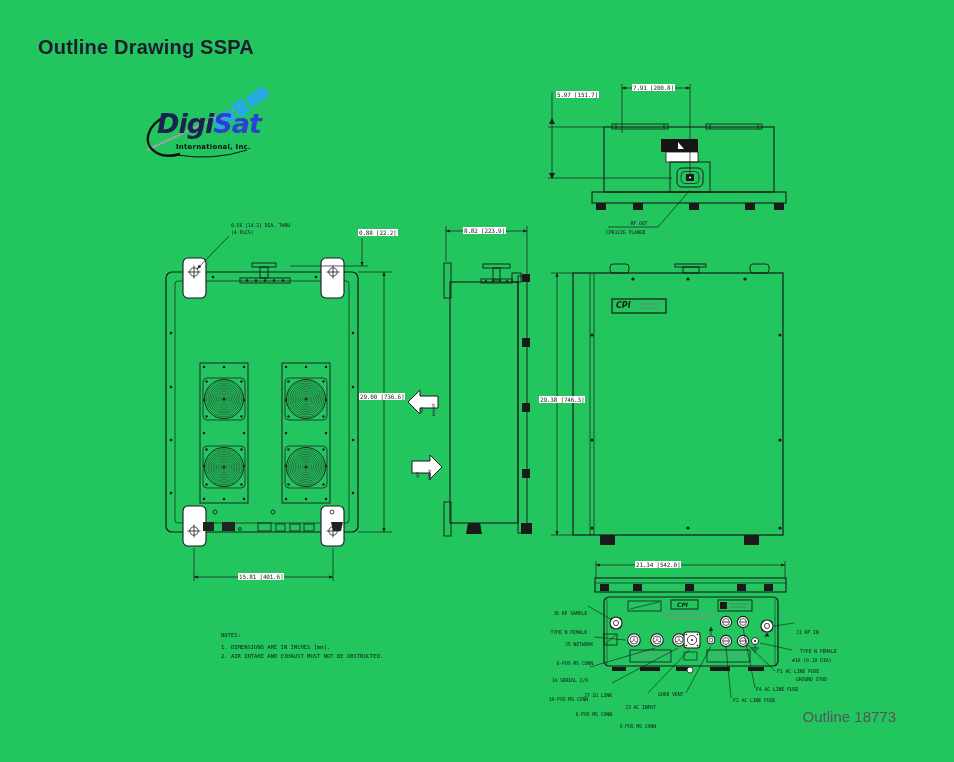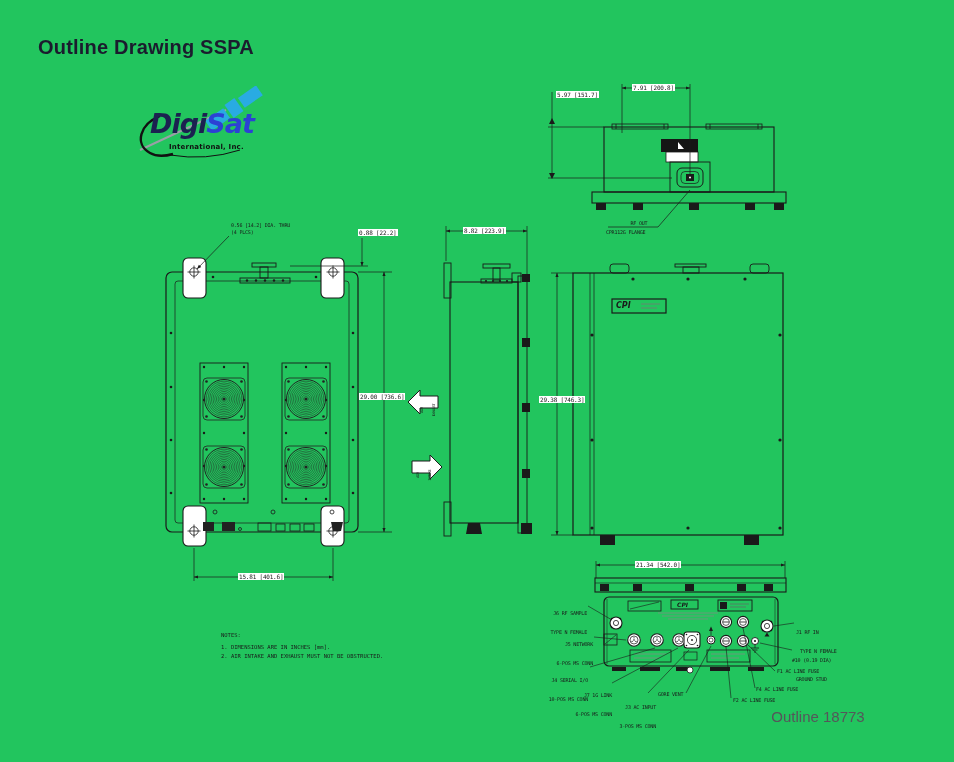--- a/index.html
+++ b/index.html
@@ -1,31 +1,31 @@
 <!DOCTYPE html>
 <html><head>
 <meta charset="utf-8">
 <style>
   html,body{margin:0;padding:0;background:#fff;}
   .canvas{position:relative;width:954px;height:762px;background:#22c55e;overflow:hidden;
           font-family:"DejaVu Sans Mono",monospace;color:#1a1a1a;padding-left:20px;}
   .title{position:absolute;left:38px;top:36px;font-family:"Liberation Sans",sans-serif;
          font-weight:bold;font-size:20px;letter-spacing:.2px;color:#1b1c2e;}
-  .outline-num{position:absolute;left:740px;top:708px;width:156px;text-align:center;
+  .outline-num{position:absolute;left:740px;top:708px;width:156px;text-align:right;
          font-family:"Liberation Sans",sans-serif;font-size:15px;color:#55565a;}
   svg.art{position:absolute;left:0;top:0;}
   .t{position:absolute;white-space:pre;color:#1a1a1a;}
   .t5{font-size:5px;line-height:6.4px;letter-spacing:-.2px;}
   .t6{font-size:6px;line-height:7px;letter-spacing:-.2px;}
   .dim{background:#fff;padding:0 1px;}
   .ra{text-align:right;}
   .rot{transform:rotate(-90deg);transform-origin:center;text-align:center;
        font-size:3.5px;line-height:4px;letter-spacing:-.3px;}
   
-  .logo{position:absolute;left:128px;top:86px;width:150px;height:82px;}
+  .logo{position:absolute;left:135px;top:86px;width:150px;height:82px;}
   .logo-text{position:absolute;left:22px;top:22px;font-family:"DejaVu Sans",sans-serif;
              font-style:italic;font-weight:900;font-size:27px;letter-spacing:-1px;}
   .logo-digi{color:#1b2150;}
   .logo-sat{color:#2c41d4;}
   .logo-sub{position:absolute;left:41px;top:57px;font-family:"DejaVu Sans",sans-serif;
             font-weight:bold;font-size:7px;color:#101010;letter-spacing:.2px;text-align:center;}
   .notes{position:absolute;left:221px;top:632px;}
   .notes div{font-size:5.5px;line-height:6.5px;}
   .notes .nh{margin-bottom:5px;}
   .notes .ni{margin-bottom:3px;}

